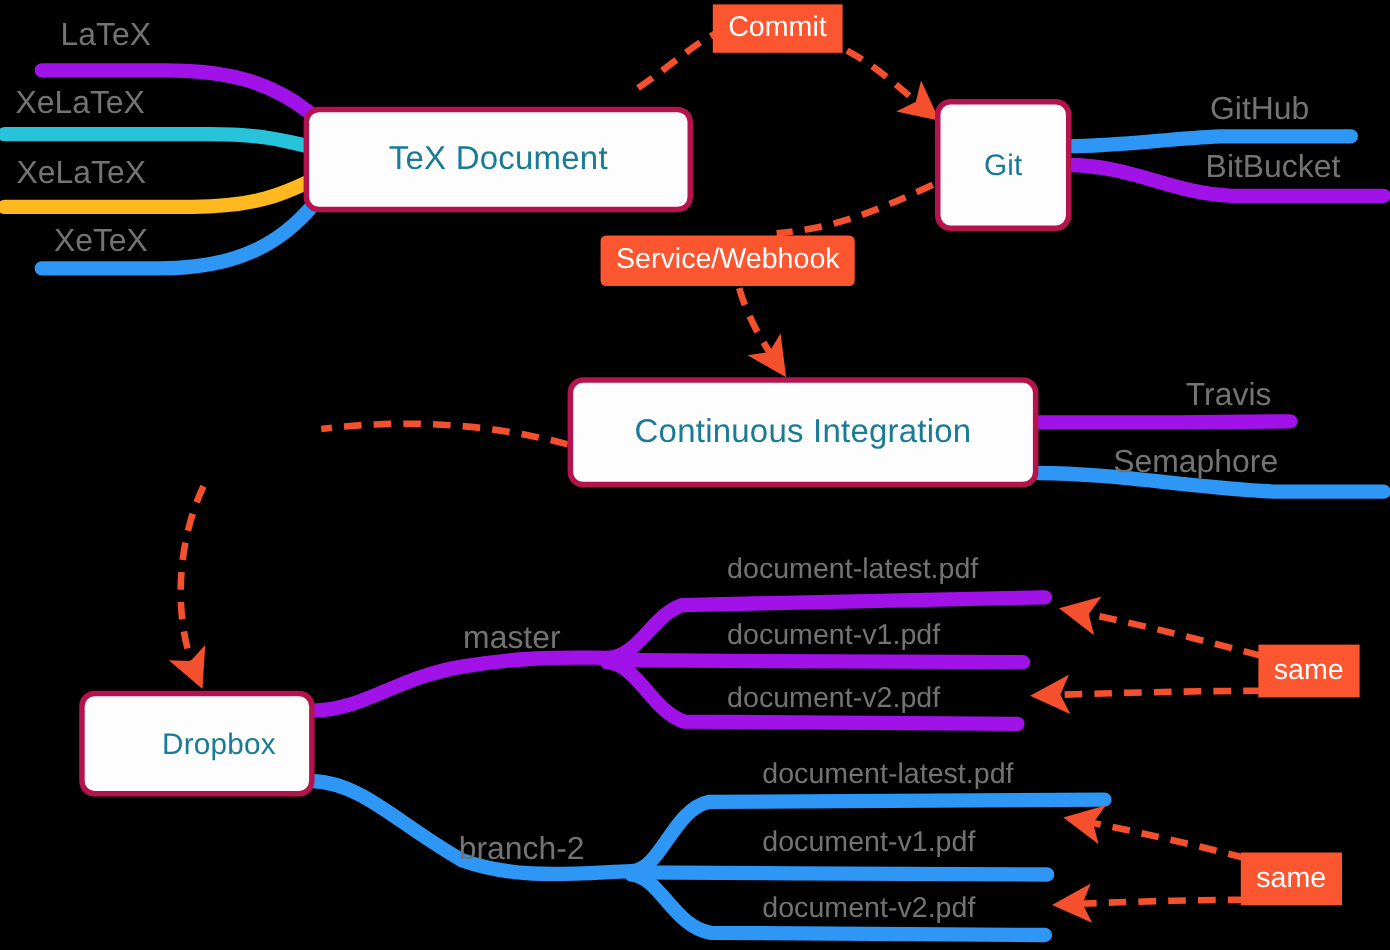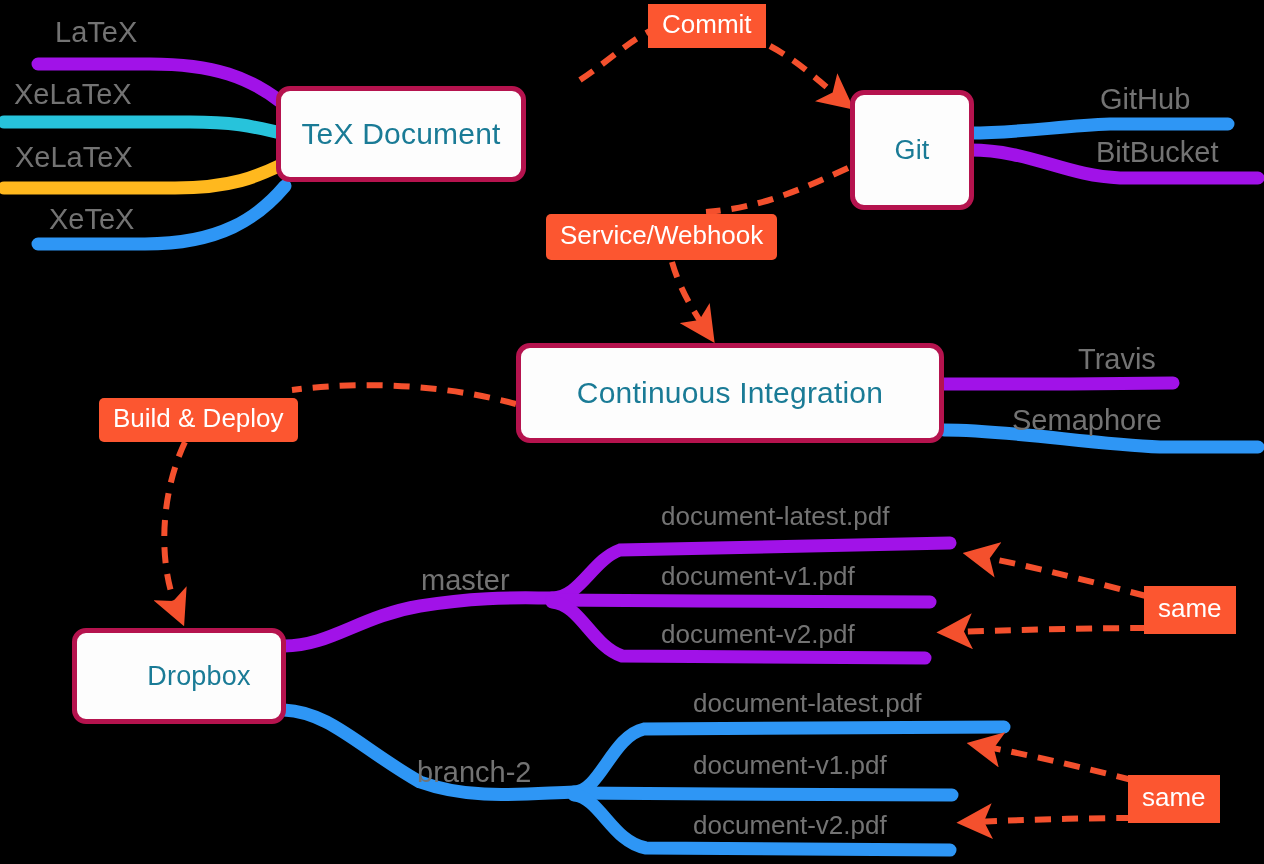--- a/index.html
+++ b/index.html
@@ -115,21 +115,21 @@
 
     <path d="M 1146,596 C 1100,584 1040,568 978,556" stroke="#F4502D" stroke-width="6" fill="none" stroke-dasharray="16 11" stroke-linecap="butt" marker-end="url(#arrowOrange)"></path>
 
     <path d="M 1146,628 C 1090,628 1010,630 952,632" stroke="#F4502D" stroke-width="6" fill="none" stroke-dasharray="16 11" stroke-linecap="butt" marker-end="url(#arrowOrange)"></path>
 
     <path d="M 1132,780 C 1085,768 1035,756 982,746" stroke="#F4502D" stroke-width="6" fill="none" stroke-dasharray="16 11" stroke-linecap="butt" marker-end="url(#arrowOrange)"></path>
 
     <path d="M 1132,818 C 1080,818 1020,820 972,822" stroke="#F4502D" stroke-width="6" fill="none" stroke-dasharray="16 11" stroke-linecap="butt" marker-end="url(#arrowOrange)"></path>
   </svg>
 
-  <div class="node-box" style="left:276px; top:86px; width:250px; height:96px;">
+  <div class="node-box" style="left:276px; top:97px; width:354px; height:96px;">
     <span class="node-label">TeX Document</span>
   </div>
 
   <div class="node-box small" style="left:850px; top:90px; width:124px; height:120px;">
     <span class="node-label">Git</span>
   </div>
 
   <div class="node-box" style="left:516px; top:343px; width:428px; height:100px;">
     <span class="node-label">Continuous Integration</span>
   </div>
@@ -161,23 +161,20 @@
   <div class="branch-label small" style="left:693px; top:812px;">document-v2.pdf</div>
 
   <div class="chip rounded" style="left:648px; top:4px; height:44px;">
     <span>Commit</span>
   </div>
 
   <div class="chip" style="left:546px; top:214px; height:46px;">
     <span>Service/Webhook</span>
   </div>
 
-  <div class="chip" style="left:99px; top:398px; height:44px;">
-    <span>Build &amp; Deploy</span>
-  </div>
 
   <div class="chip rounded" style="left:1144px; top:586px; height:48px;">
     <span>same</span>
   </div>
 
   <div class="chip rounded" style="left:1128px; top:775px; height:48px;">
     <span>same</span>
   </div>
 
 </div>

